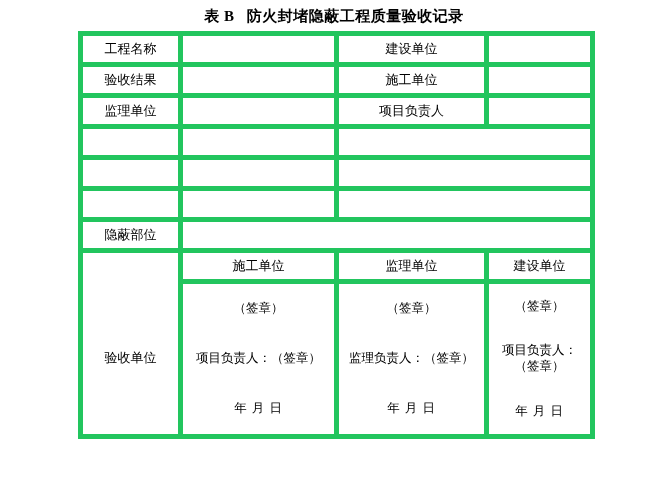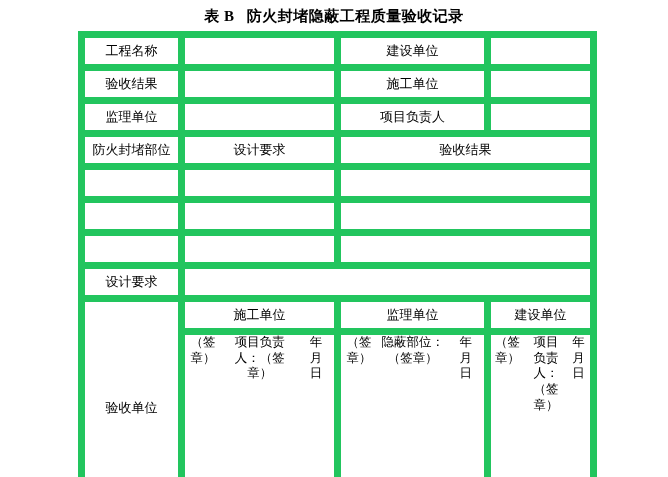--- a/index.html
+++ b/index.html
@@ -35,42 +35,42 @@
   }
   table.form {
     position: absolute;
     top: 31px;
     left: 78px;
     width: 512px;
     border-collapse: collapse;
     table-layout: fixed;
   }
   table.form td {
-    border: 7px solid #22c55e;
+    border: 5px solid #22c55e;
     font-size: 13px;
     text-align: center;
     vertical-align: middle;
     padding: 0;
     height: 26px;
     line-height: 1.25;
   }
   td.tall {
     height: 32px;
   }
   td.blankrow {
     height: 26px;
   }
   .sign-cell {
     height: 150px;
     vertical-align: top;
     padding-top: 0;
   }
   .sign-inner {
     display: flex;
-    flex-direction: row;
+    flex-direction: column;
     justify-content: space-around;
     height: 150px;
     font-size: 12.5px;
   }
   .sign-inner div {
     padding: 0 4px;
   }
   .vcenter-label {
     font-size: 13px;
     margin-left: 28px;
@@ -116,62 +116,57 @@
         <td>施工单位</td>
         <td></td>
       </tr>
       <tr>
         <td>监理单位</td>
         <td></td>
         <td>项目负责人</td>
         <td></td>
       </tr>
       <tr>
-        <td class="tall">防火封堵部位</td>
-        <td class="tall">设计要求</td>
-        <td class="tall" colspan="2">验收结果</td>
-      </tr>
-      <tr>
         <td class="blankrow"></td>
         <td class="blankrow"></td>
         <td class="blankrow" colspan="2"></td>
       </tr>
       <tr>
         <td class="blankrow"></td>
         <td class="blankrow"></td>
         <td class="blankrow" colspan="2"></td>
       </tr>
       <tr>
         <td class="blankrow"></td>
         <td class="blankrow"></td>
         <td class="blankrow" colspan="2"></td>
       </tr>
       <tr>
-        <td class="tall">设计要求</td>
+        <td class="tall">隐蔽部位</td>
         <td class="tall" colspan="3"></td>
       </tr>
       <tr>
         <td style="border-bottom:none"></td>
         <td class="tall">施工单位</td>
         <td class="tall">监理单位</td>
         <td class="tall">建设单位</td>
       </tr>
       <tr>
         <td class="sign-cell vcenter-label" style="border-top:none; vertical-align:middle">验收单位</td>
         <td class="sign-cell">
           <div class="sign-inner">
             <div>（签章）</div>
             <div>项目负责人：（签章）</div>
             <div class="date-line">年   月   日</div>
           </div>
         </td>
         <td class="sign-cell">
           <div class="sign-inner">
             <div>（签章）</div>
-            <div>隐蔽部位：（签章）</div>
+            <div>监理负责人：（签章）</div>
             <div class="date-line">年   月   日</div>
           </div>
         </td>
         <td class="sign-cell">
           <div class="sign-inner">
             <div>（签章）</div>
             <div>项目负责人：（签章）</div>
             <div class="date-line">年   月   日</div>
           </div>
         </td>

